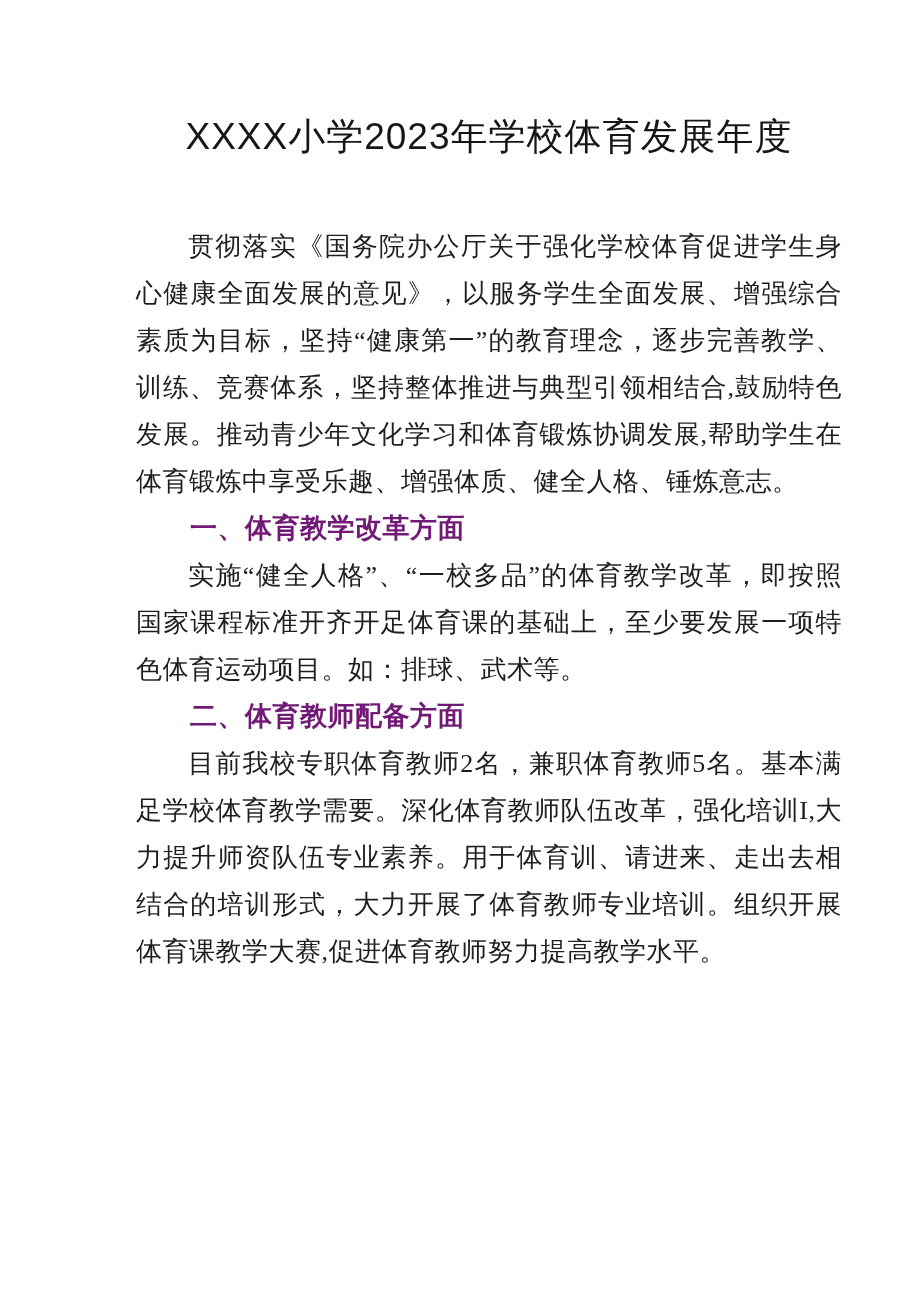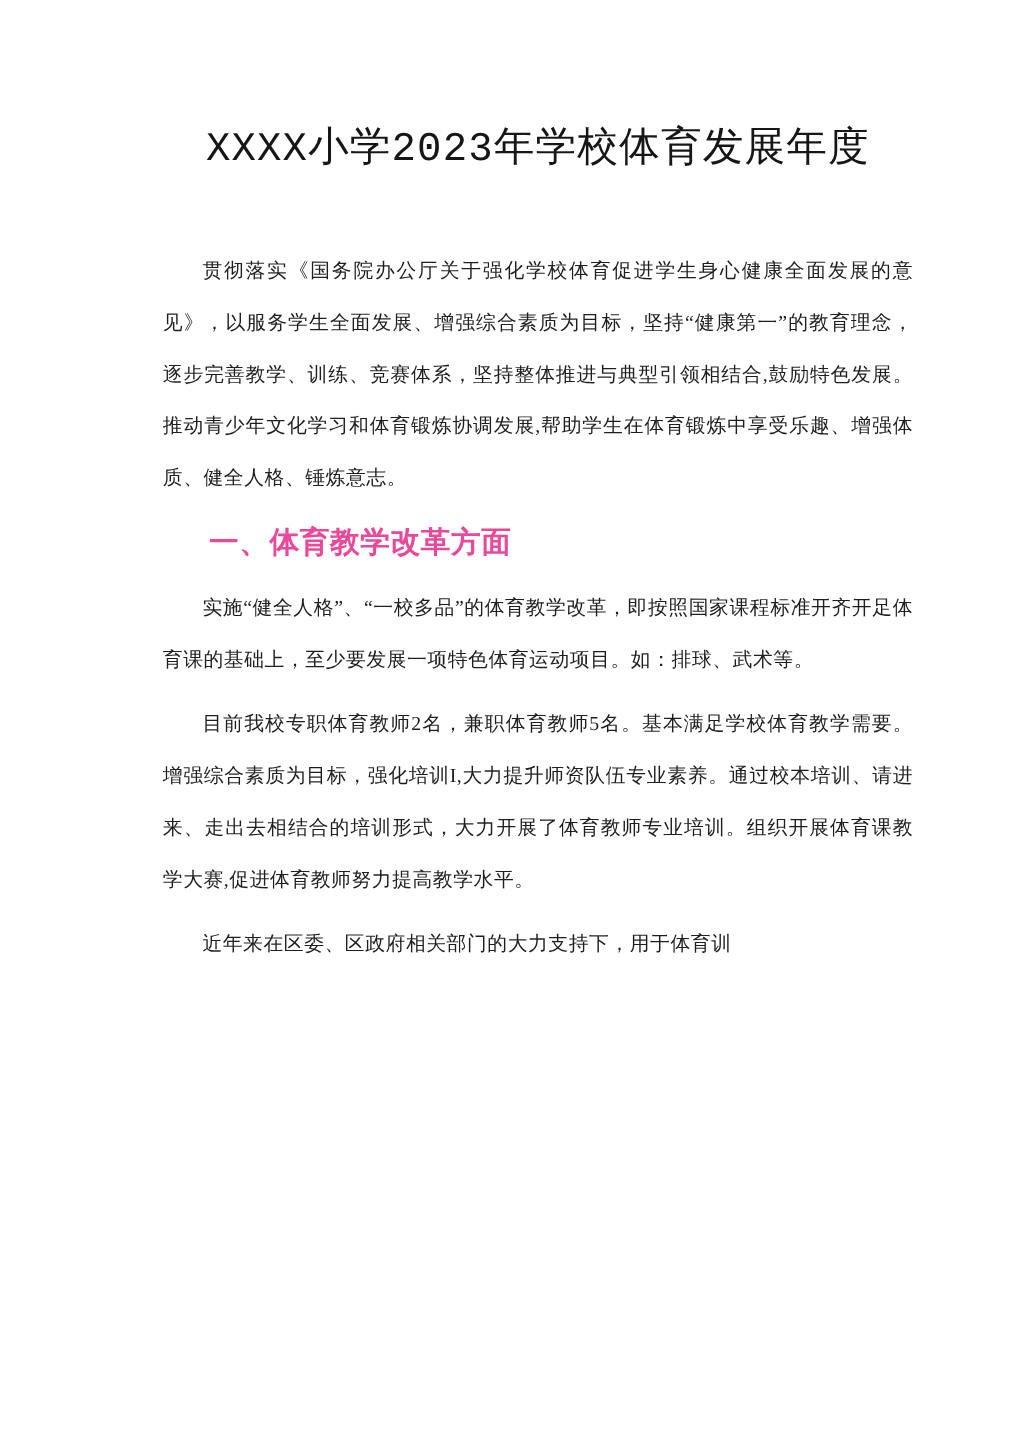--- a/index.html
+++ b/index.html
@@ -15,65 +15,65 @@
     background: #ffffff;
     color: #1b1b1b;
     padding: 100px 78px 0 136px;
     overflow: hidden;
     font-family: "Liberation Serif", "DejaVu Serif", serif;
   }
   .doc-title {
     margin: 0;
     padding: 0;
     text-align: center;
-    font-family: Liberation Mono, monospace;
+    font-family: Liberation Sans, sans-serif;
     font-weight: 500;
     font-size: 37px;
     line-height: 73px;
     color: #161616;
     letter-spacing: 1px;
   }
   .title-line {
     display: block;
     white-space: nowrap;
   }
   .body-para {
-    margin: 12px;
+    margin: 0;
     text-indent: 2em;
-    font-size: 18px;
+    font-size: 26px;
     line-height: 47px;
     text-align: justify;
     letter-spacing: 0.5px;
     color: #1e1e1e;
   }
   .intro-para {
     margin-top: 50px;
   }
   .section-heading {
     margin: 0;
     text-indent: 2em;
     font-family: "Liberation Sans", "DejaVu Sans", sans-serif;
     font-weight: 700;
     font-size: 27px;
     line-height: 47px;
-    color: #ec4899;
+    color: #701a75;
     letter-spacing: 0.5px;
   }
 </style>
 </head>
 <body>
 
 <div class="page">
 
   <h1 class="doc-title">
     <span class="title-line">XXXX小学2023年学校体育发展年度</span>
   </h1>
 
   <p class="body-para intro-para">贯彻落实《国务院办公厅关于强化学校体育促进学生身心健康全面发展的意见》，以服务学生全面发展、增强综合素质为目标，坚持“健康第一”的教育理念，逐步完善教学、训练、竞赛体系，坚持整体推进与典型引领相结合,鼓励特色发展。推动青少年文化学习和体育锻炼协调发展,帮助学生在体育锻炼中享受乐趣、增强体质、健全人格、锤炼意志。</p>
 
   <h2 class="section-heading">一、体育教学改革方面</h2>
   <p class="body-para">实施“健全人格”、“一校多品”的体育教学改革，即按照国家课程标准开齐开足体育课的基础上，至少要发展一项特色体育运动项目。如：排球、武术等。</p>
 
-  <p class="body-para">目前我校专职体育教师2名，兼职体育教师5名。基本满足学校体育教学需要。增强综合素质为目标，强化培训I,大力提升师资队伍专业素养。通过校本培训、请进来、走出去相结合的培训形式，大力开展了体育教师专业培训。组织开展体育课教学大赛,促进体育教师努力提高教学水平。</p>
+  <h2 class="section-heading">二、体育教师配备方面</h2>
+  <p class="body-para">目前我校专职体育教师2名，兼职体育教师5名。基本满足学校体育教学需要。深化体育教师队伍改革，强化培训I,大力提升师资队伍专业素养。用于体育训、请进来、走出去相结合的培训形式，大力开展了体育教师专业培训。组织开展体育课教学大赛,促进体育教师努力提高教学水平。</p>
 
-  <p class="body-para">近年来在区委、区政府相关部门的大力支持下，用于体育训</p>
 
 </div>
 
 </body></html>

